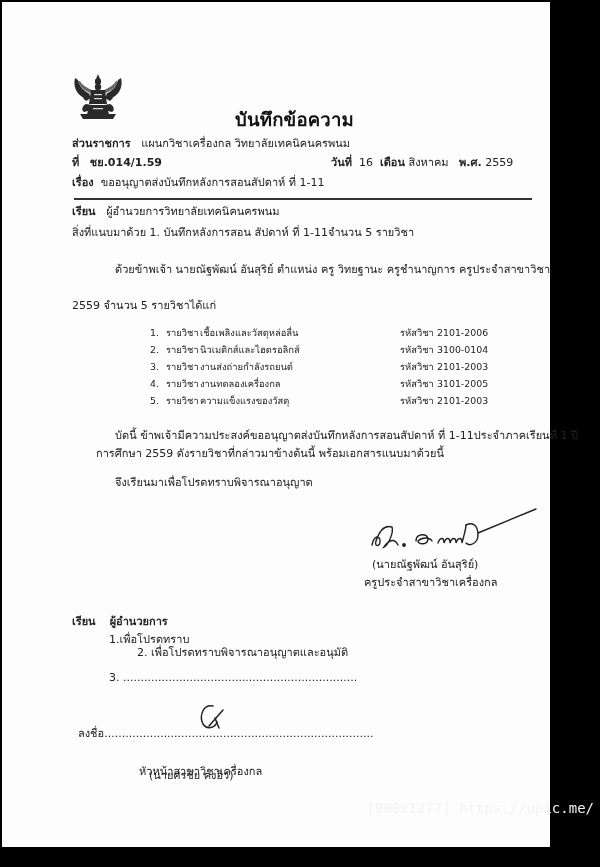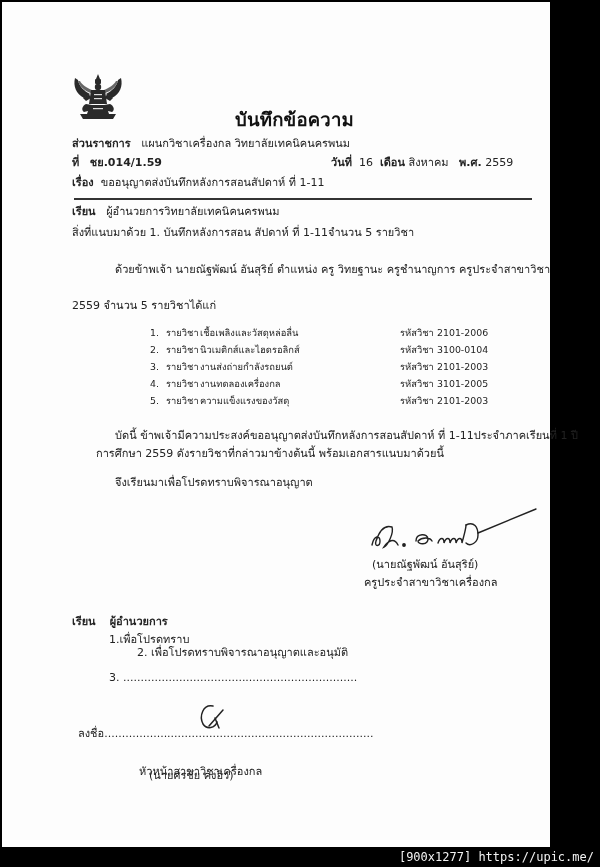--- a/index.html
+++ b/index.html
@@ -15,21 +15,21 @@
     .garuda { position: absolute; left: 70px; top: 70px; width: 52px; height: 50px; }
     .title { position: absolute; left: 233px; top: 103px; font-size: 18.5px; font-weight: bold; color: #111; letter-spacing: 0.2px; }
     .divider { position: absolute; left: 72px; top: 196px; width: 458px; height: 1.5px; background: #333; }
     .course-row { position: absolute; left: 148px; width: 400px; height: 12px; font-size: 9.4px; line-height: 12px; color: #222; }
     .course-row .num { position: absolute; left: 0; }
     .course-row .label { position: absolute; left: 16px; }
     .course-row .name { position: absolute; left: 50px; }
     .course-row .codelabel { position: absolute; left: 250px; }
     .course-row .code { position: absolute; left: 287px; }
     .footer-band { position: absolute; left: 0; top: 847px; width: 600px; height: 20px; background: #000; }
-    .footer-text { position: absolute; right: 6px; top: 850px; font-family: "DejaVu Sans Mono", monospace; font-size: 12px; color: #f2f2f2; }
+    .footer-text { position: absolute; right: 6px; top: 800px; font-family: "DejaVu Sans Mono", monospace; font-size: 14px; color: #f2f2f2; }
     .sig { position: absolute; }
   </style>
 </head>
 <body>
 
 <div class="page">
 
   <svg class="garuda" viewBox="0 0 52 50">
     <g fill="#2a2a2a">
       <path d="M26 2 l2 5 h-4 z"></path>

